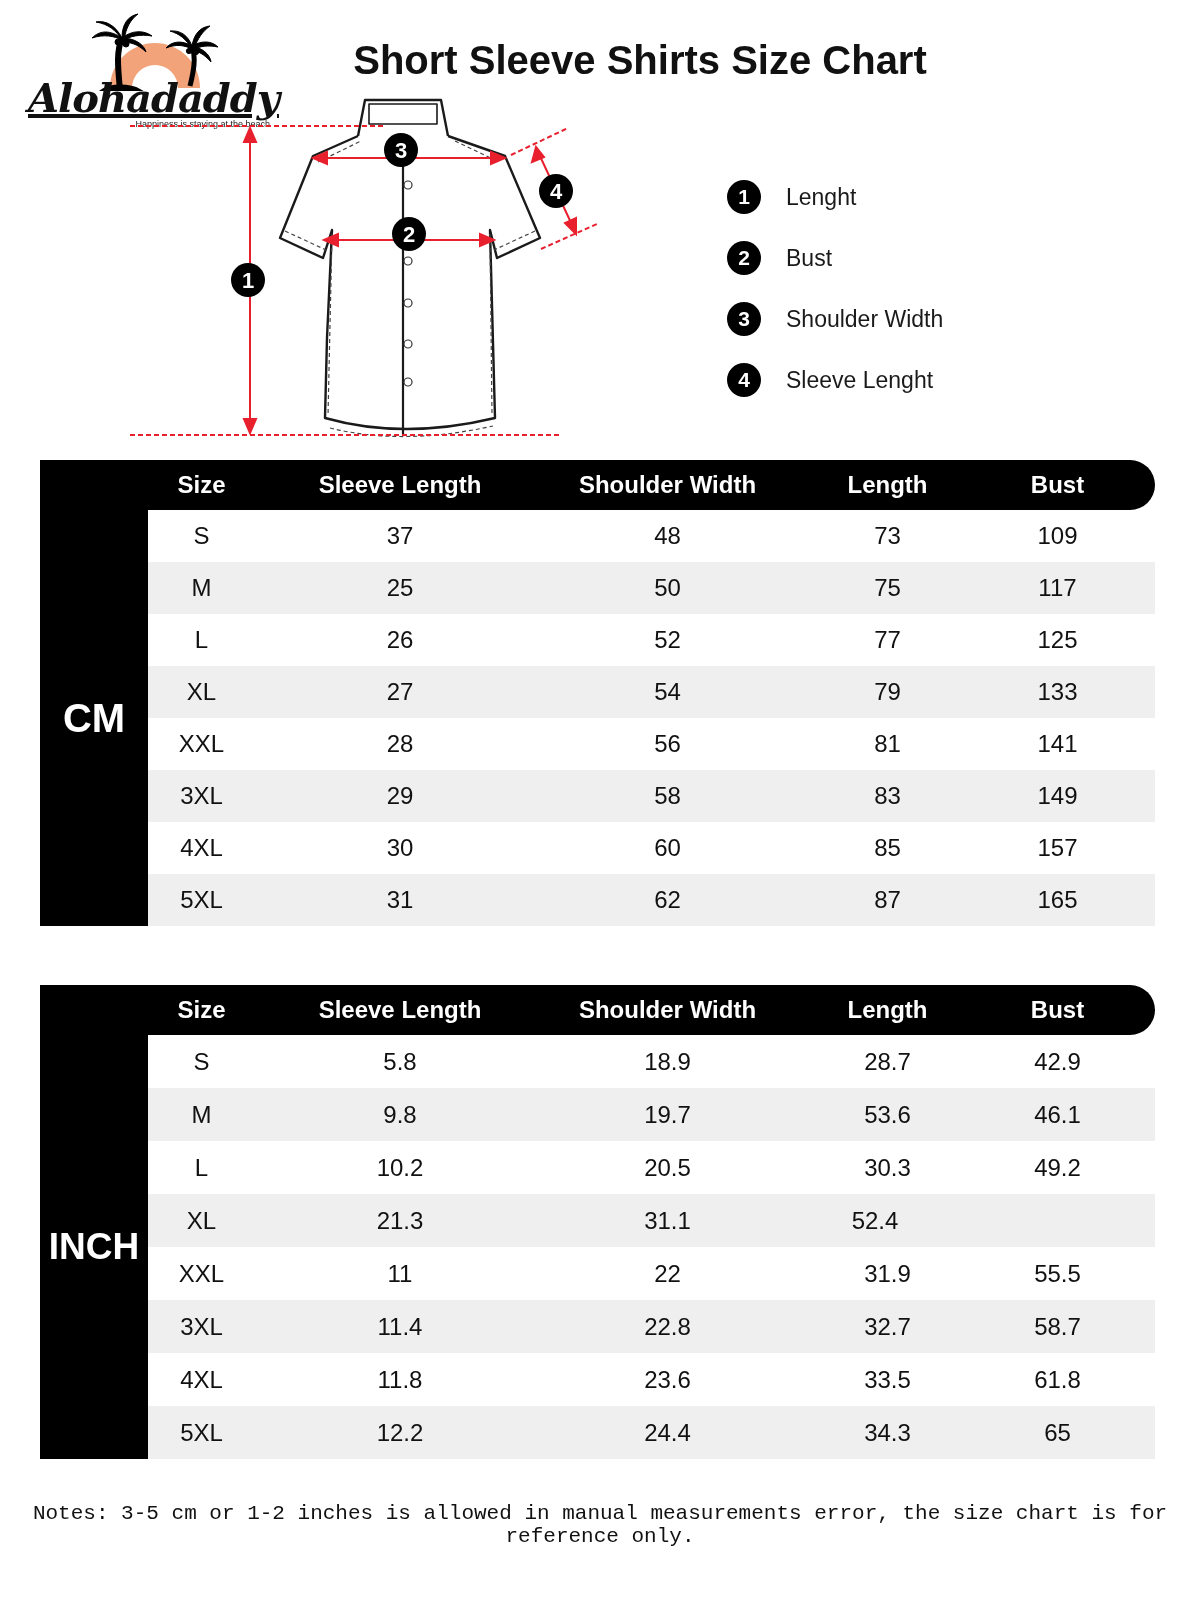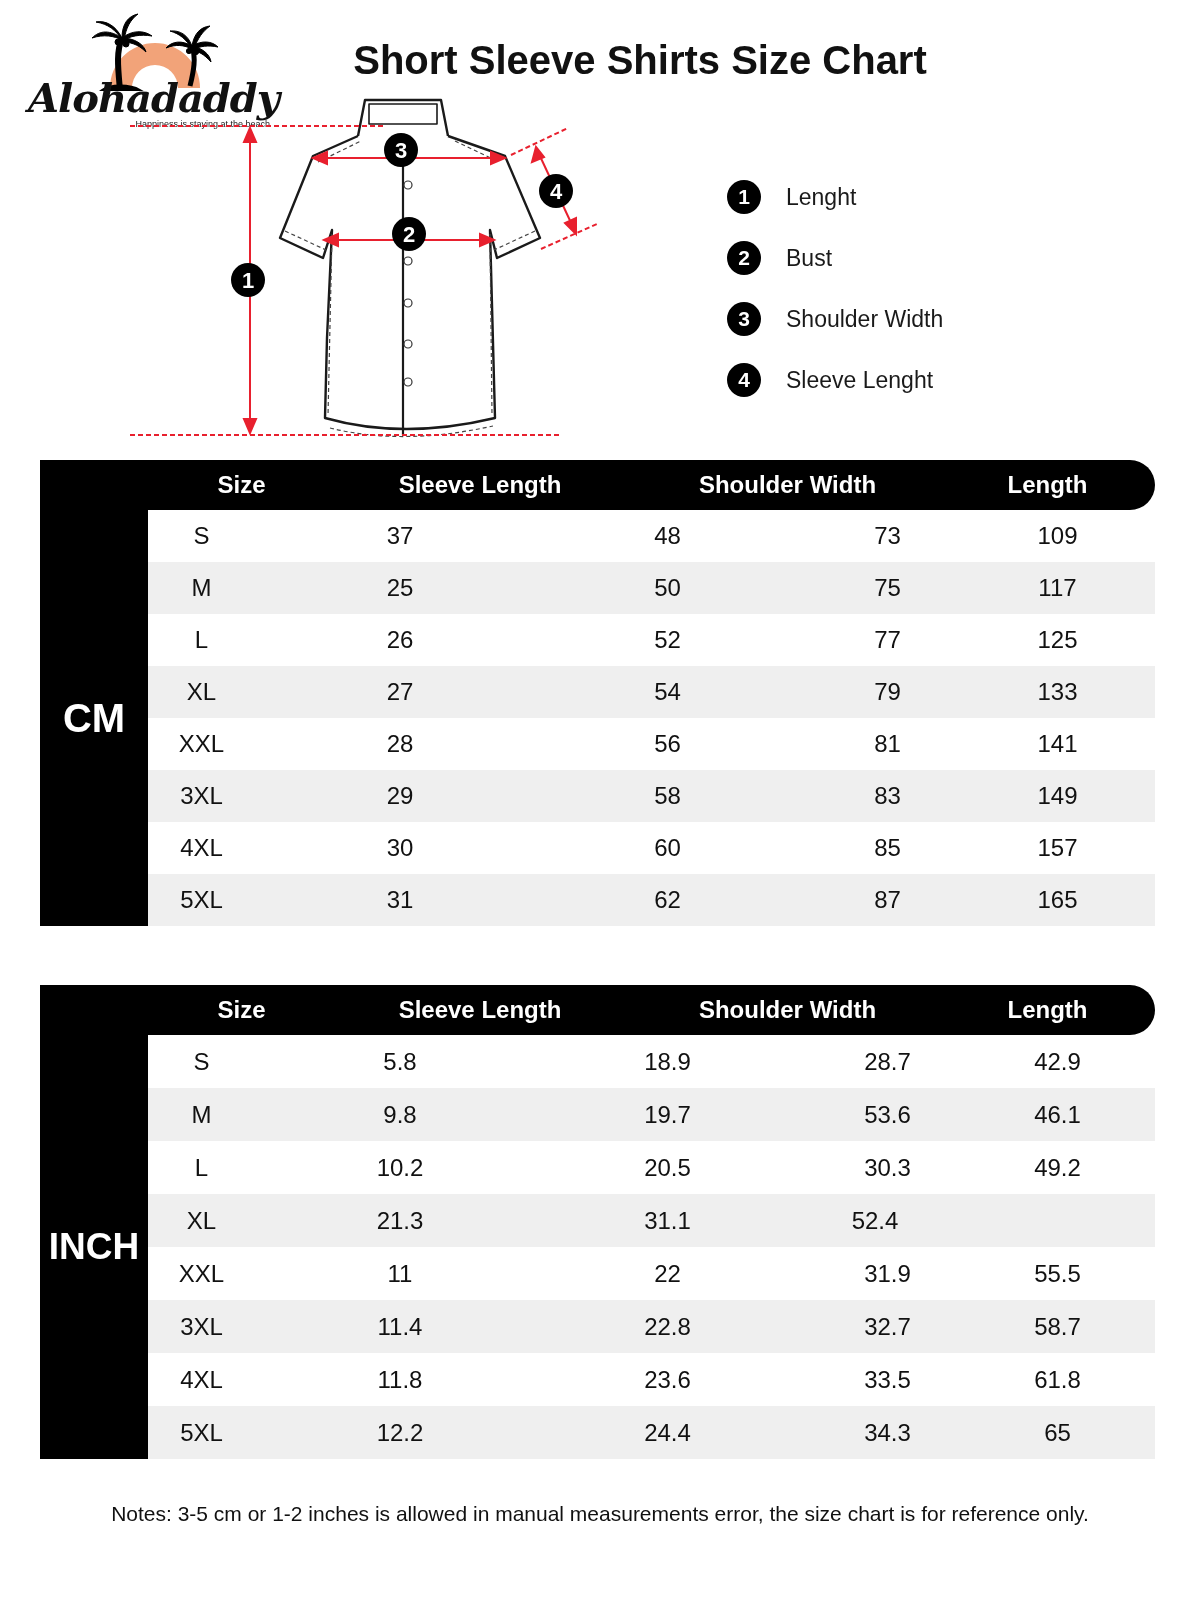--- a/index.html
+++ b/index.html
@@ -4,21 +4,21 @@
 <style>
   * { margin:0; padding:0; box-sizing:border-box; }
   html,body { width:1200px; height:1600px; background:#ffffff;
     font-family:"Liberation Sans", sans-serif; color:#111; }
   .page { position:relative; width:1200px; height:1600px; overflow:hidden; background:#fff; }
 
   
   .logo { position:absolute; left:28px; top:8px; width:250px; }
   .logo svg { display:block; margin:0 auto; }
   .logo-name { font-family:"DejaVu Serif", serif; font-style:italic; font-weight:bold;
-    font-size:40px; letter-spacing:-1px; text-align:center; margin-top:-26px; }
+    font-size:40px; letter-spacing:-1px; text-align:center; margin-top:-26px;text-decoration:underline; }
   .logo-tagline { font-size:9px; text-align:right; padding-right:8px; margin-top:-2px;
     color:#222; font-family:"Liberation Sans", sans-serif; }
 
   
   .title { position:absolute; top:38px; left:640px; transform:translateX(-50%);
     font-size:40px; font-weight:bold; white-space:nowrap; letter-spacing:0px; }
 
   
   .diagram { position:absolute; left:118px; top:88px; }
 
@@ -28,39 +28,39 @@
   .legend .badge { width:34px; height:34px; border-radius:50%; background:#000; color:#fff;
     font-weight:bold; font-size:21px; display:flex; align-items:center; justify-content:center;
     margin-right:15px; flex:0 0 34px; }
   .legend .lbl { font-size:23px; color:#1a1a1a;margin-left:10px; }
 
   
   .sizetable { position:absolute; left:40px; width:1115px; }
   .sizetable.cm  { top:460px; }
   .sizetable.inch{ top:985px; }
   .thead { background:#000; height:50px; border-radius:0 27px 27px 0;
-    display:grid; grid-template-columns:108px 107px 290px 245px 195px 170px; align-items:center;gap:40px; }
+    display:grid; grid-template-columns:108px 107px 290px 245px 195px 170px; align-items:center; }
   .thead .hcell { color:#fff; font-weight:bold; font-size:24px; text-align:center; }
   .thead .hcell:last-child { padding-right:25px; }
   .tbody { display:flex; }
   .unitcol { width:108px; background:#000; color:#fff; font-weight:bold;
     display:flex; align-items:center; justify-content:center; }
   .cm .unitcol { font-size:40px; }
   .inch .unitcol { font-size:37px; }
   .rows { flex:1; }
   .trow { display:grid; grid-template-columns:107px 290px 245px 195px 170px;
     align-items:center; text-align:center; font-size:24px; color:#111; }
   .cm .trow { height:52px; }
   .inch .trow { height:53px; }
   .trow:nth-child(even) { background:#efefef; }
   .trow .cell:last-child { padding-right:25px; }
 
   
   .notes { position:absolute; top:1502px; left:0; width:1200px; text-align:center;
-    font-size:21px; color:#111; }
+    font-size:21px; color:#111;font-family:Liberation Mono, monospace; }
 </style>
 </head>
 <body>
 
 <div class="page">
 
   <div class="logo">
     <svg width="190" height="92" viewBox="0 0 190 92">
 
       <path d="M52 80 A 45 45 0 0 1 142 80 L 120 80 A 23 23 0 0 0 74 80 Z" fill="#f2a379"></path>

